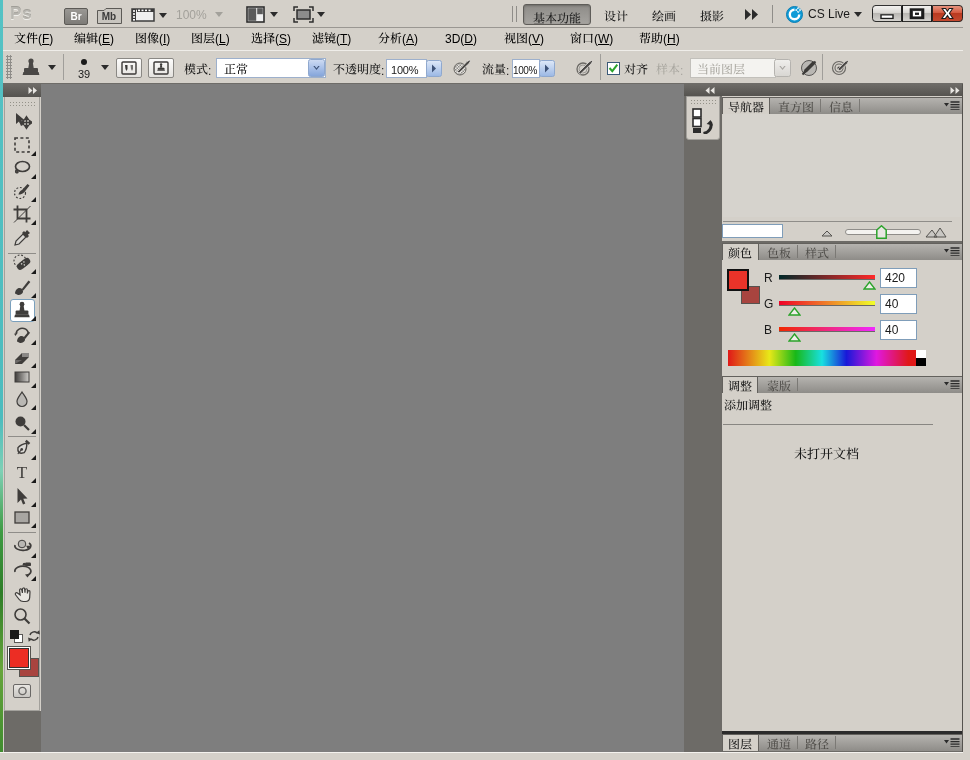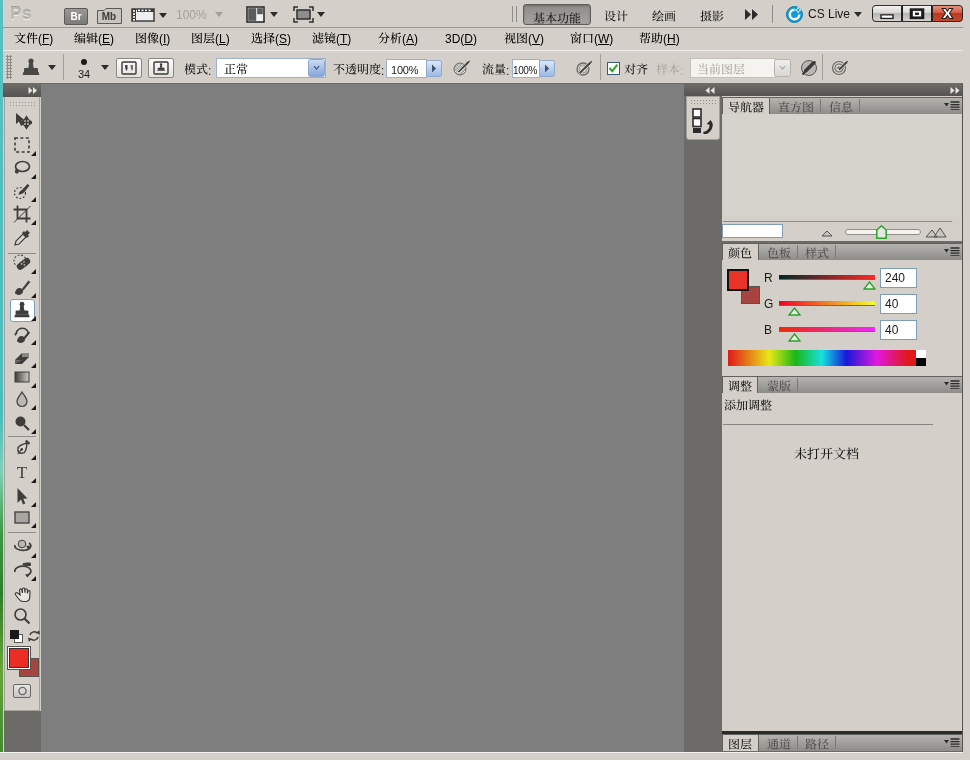--- a/index.html
+++ b/index.html
@@ -251,21 +251,21 @@
       </g>
     </svg>
   </div>
 <div class="ab" style="left:47px;top:64px">
     <svg width="10" height="8" viewBox="0 0 10 8">
       <path d="M1 1 l8 0 -4 5 z" fill="#2b2b2b"></path>
     </svg>
   </div>
 <div class="ab" style="left:63px;top:54px;width:1px;height:26px;background:#a09e9a"></div>
 <div class="ab" style="left:81px;top:59px;width:6px;height:6px;border-radius:50%;background:#1a1a1a"></div>
-<div class="ab" style="left:78px;top:68px;font-size:11px;color:#1a1a1a">34</div>
+<div class="ab" style="left:78px;top:68px;font-size:11px;color:#1a1a1a">39</div>
 <div class="ab" style="left:100px;top:64px">
     <svg width="10" height="8" viewBox="0 0 10 8">
       <path d="M1 1 l8 0 -4 5 z" fill="#2b2b2b"></path>
     </svg>
   </div>
 <div class="ab" style="left:116px;top:58px;width:26px;height:20px;background:linear-gradient(180deg,#fdfdfc,#e4e2de);border:1px solid #8a8884;border-radius:2px">
 <svg width="24" height="18" viewBox="0 0 24 18">
       <g fill="#3c3a38">
 <rect x="5" y="3" width="14" height="12" rx="1" fill="none" stroke="#3c3a38" stroke-width="1.4"></rect>
 <path d="M8 6 l2.5 0 0 4 -1 2 -1 -2 z"></path>
@@ -790,21 +790,21 @@
 <div class="ab" style="left:741px;top:286px;width:19px;height:18px;background:#a8443f;border:1px solid #55534f"></div>
 <div class="ab" style="left:727px;top:269px;width:22px;height:22px;background:#e93329;border:2px solid #111"></div>
 <div class="ab" style="left:764px;top:271px;font-size:12px;color:#1a1a1a">R</div>
 <div class="ab" style="left:779px;top:275px;width:96px;height:5px;background:linear-gradient(90deg,#002828,#ff2828);border-bottom:1px solid #6a6866"></div>
 <div class="ab" style="left:863px;top:281px">
     <svg width="13" height="9" viewBox="0 0 13 9">
       <path d="M6.5 1 L12 8 L1 8 Z" fill="#f0eeea" stroke="#2aa32a" stroke-width="1.4"></path>
     </svg>
   </div>
 <div class="ab" style="left:880px;top:268px;width:37px;height:20px;background:#fff;border:1px solid #7f9db9"></div>
-<div class="ab" style="left:885px;top:271px;font-size:12px;color:#1a1a1a">240</div>
+<div class="ab" style="left:885px;top:271px;font-size:12px;color:#1a1a1a">420</div>
 <div class="ab" style="left:764px;top:297px;font-size:12px;color:#1a1a1a">G</div>
 <div class="ab" style="left:779px;top:301px;width:96px;height:5px;background:linear-gradient(90deg,#f00028,#f0ff28);border-bottom:1px solid #6a6866"></div>
 <div class="ab" style="left:788px;top:307px">
     <svg width="13" height="9" viewBox="0 0 13 9">
       <path d="M6.5 1 L12 8 L1 8 Z" fill="#f0eeea" stroke="#2aa32a" stroke-width="1.4"></path>
     </svg>
   </div>
 <div class="ab" style="left:880px;top:294px;width:37px;height:20px;background:#fff;border:1px solid #7f9db9"></div>
 <div class="ab" style="left:885px;top:297px;font-size:12px;color:#1a1a1a">40</div>
 <div class="ab" style="left:764px;top:323px;font-size:12px;color:#1a1a1a">B</div>

